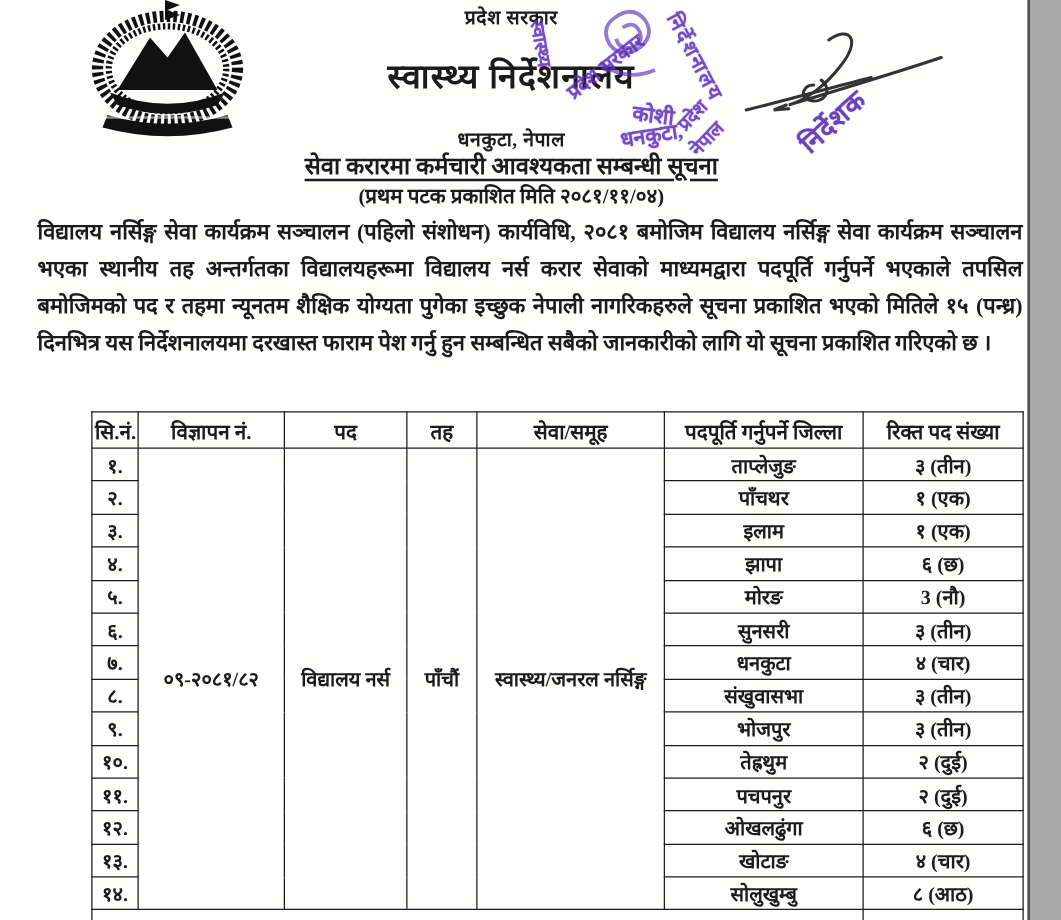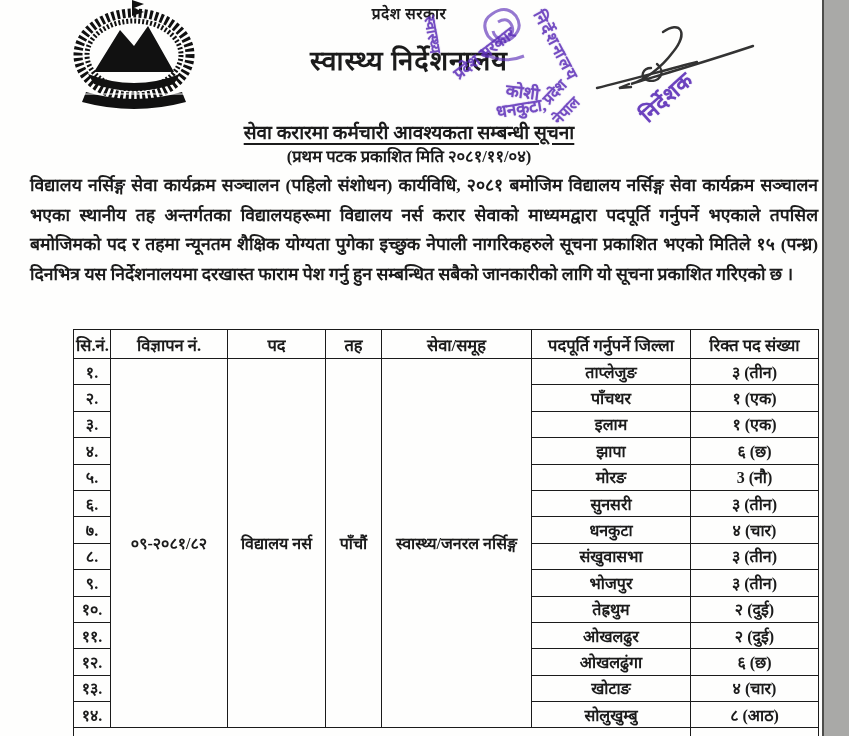--- a/index.html
+++ b/index.html
@@ -70,20 +70,21 @@
       <path d="M30 72 L56 30 L70 46 L84 26 L110 72 Z"></path>
       <path d="M24 74 Q70 92 116 74 L110 84 Q70 98 30 84 Z"></path>
 
       <path d="M22 92 Q70 106 118 92 L122 102 Q70 116 18 102 Z"></path>
       <rect x="20" y="93" width="100" height="2" fill="#fff" opacity=".5"></rect>
     </g>
   </svg>
 
   <div class="hdr hdr-small" style="top:2px">प्रदेश सरकार</div>
   <div class="hdr hdr-org" style="top:41px">स्वास्थ्य निर्देशनालय</div>
+  <div class="hdr hdr-small" style="top:100px">धनकुटा, नेपाल</div>
 
   <div>
     <svg class="stamp-scribble" width="90" height="85" viewBox="0 0 90 85">
       <g fill="none" stroke="#5c2eb8" stroke-width="3" opacity=".8">
         <path d="M30 12 q14 -10 24 2 q8 12 -4 22 q-14 10 -24 -2 q-8 -14 4 -22"></path>
         <path d="M36 20 q10 -6 14 4 q3 9 -7 12 q-10 2 -12 -7"></path>
         <path d="M18 48 q20 16 44 6"></path>
       </g>
     </svg>
     <span class="stamp-word" style="left:440px; top:14px; font-size:15px; transform:rotate(80deg); transform-origin:left top;">स्वास्थ्य</span>
@@ -184,21 +185,21 @@
           <td>भोजपुर</td>
           <td>३ (तीन)</td>
         </tr>
       <tr>
           <td>१०.</td>
           <td>तेह्रथुम</td>
           <td>२ (दुई)</td>
         </tr>
       <tr>
           <td>११.</td>
-          <td>ओखलढुर</td>
+          <td>पचपनुर</td>
           <td>२ (दुई)</td>
         </tr>
       <tr>
           <td>१२.</td>
           <td>ओखलढुंगा</td>
           <td>६ (छ)</td>
         </tr>
       <tr>
           <td>१३.</td>
           <td>खोटाङ</td>

